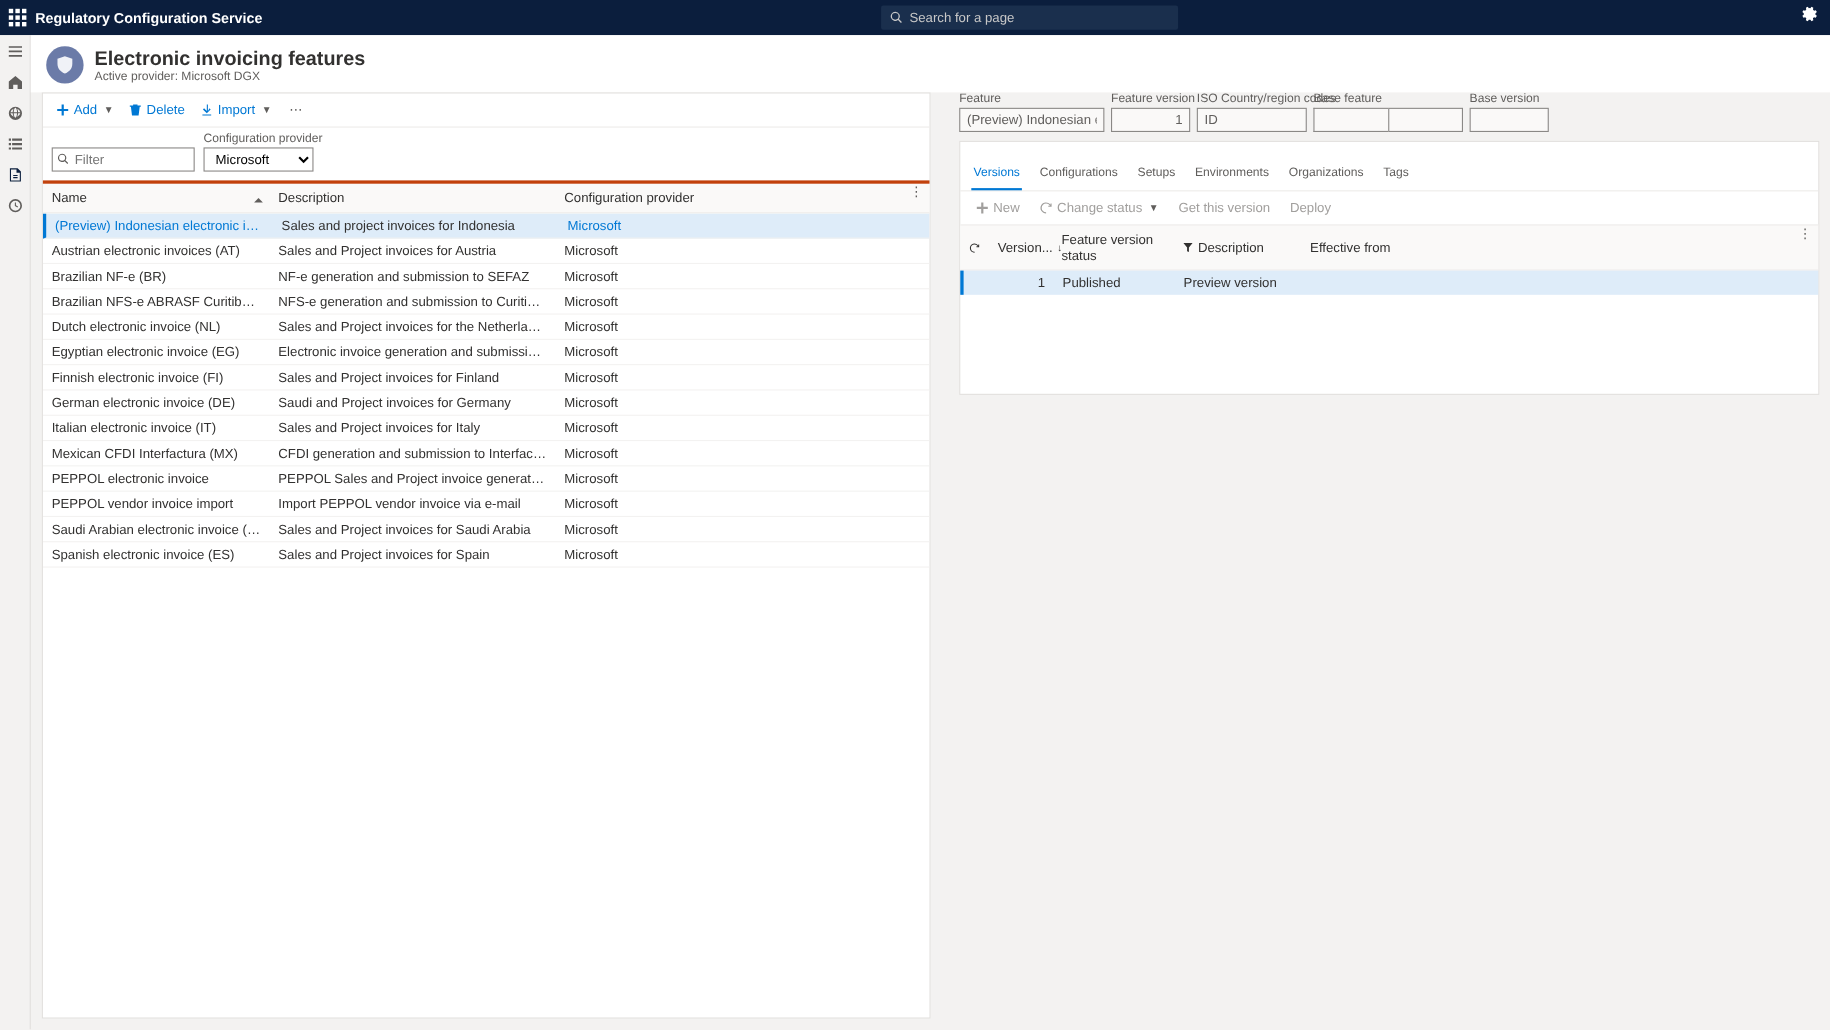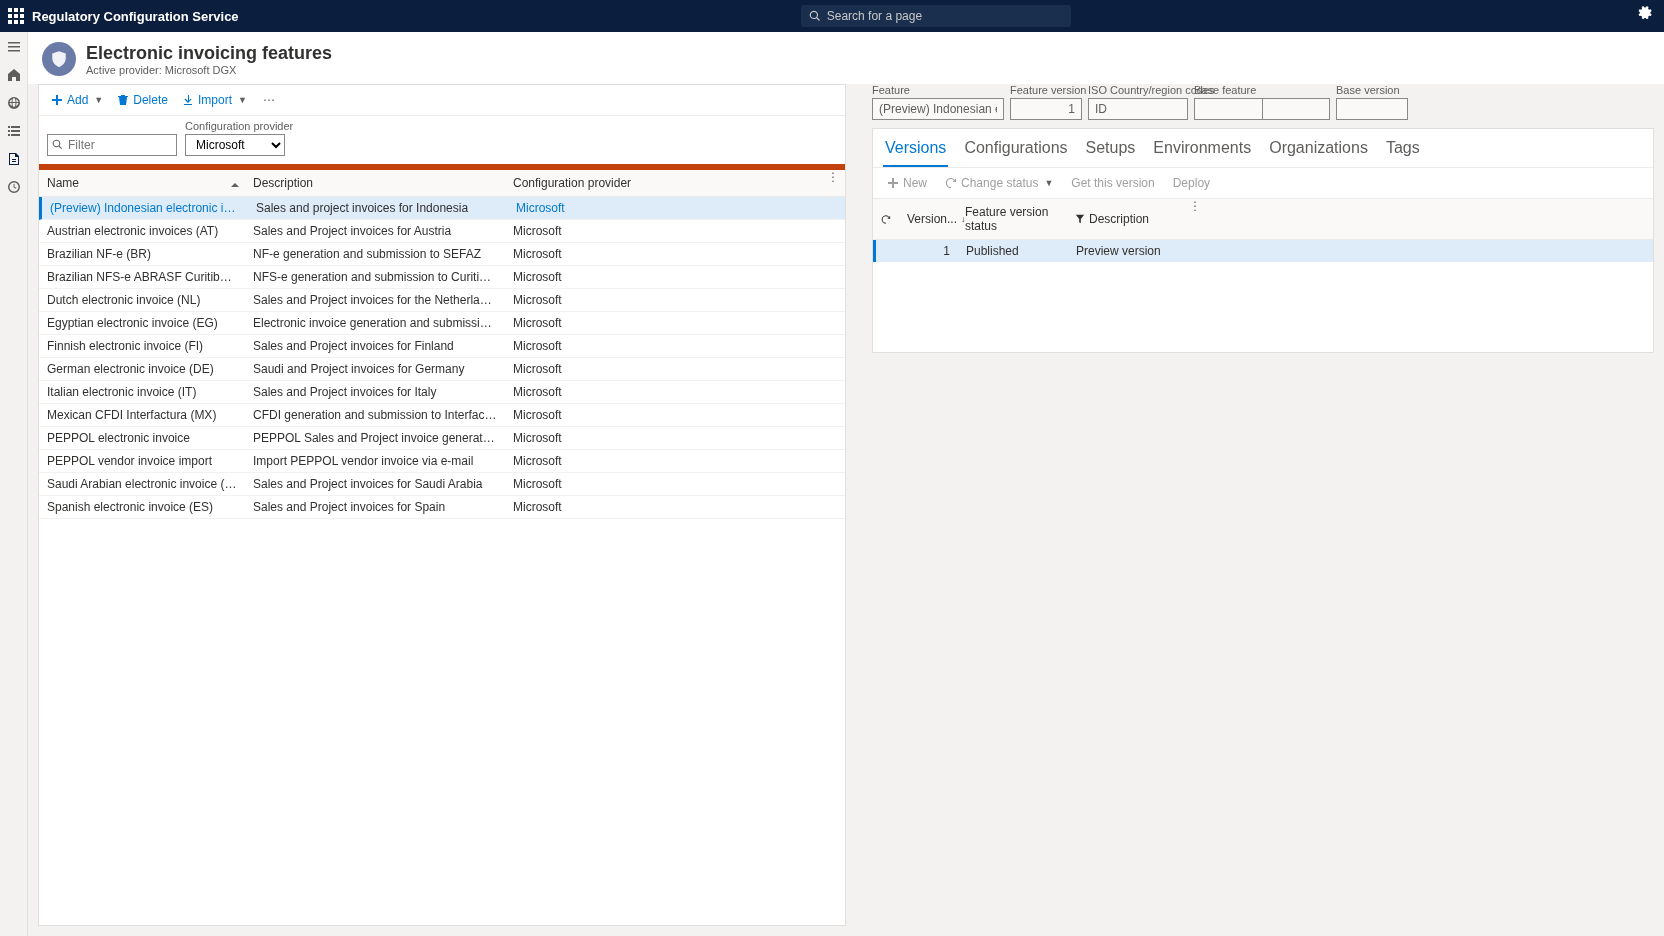--- a/index.html
+++ b/index.html
@@ -45,21 +45,21 @@
 .more-dots { color:#605e5c; cursor:pointer; padding:2px 6px; }
 
 .filters { display:flex; align-items:flex-end; gap:8px; padding:4px 8px 8px 8px; }
 .filters label { font-size:11px; color:#605e5c; display:block; margin-bottom:2px; }
 .filters input, .filters select { height:22px; border:1px solid #8a8886; padding:0 6px; font-size:12px; background:#fff; }
 .filters .filter-wrap input { width:130px; padding-left:20px; }
 .filter-wrap { position:relative; }
 .filter-wrap svg { position:absolute; left:5px; top:5px; width:11px; height:11px; color:#605e5c; }
 .filters select { width:100px; }
 
-.grid-head { display:flex; border-top:6px solid #c2410c; border-bottom:1px solid #edebe9; background:#faf9f8; font-size:12px; color:#323130; }
+.grid-head { display:flex; border-top:3px solid #c2410c; border-bottom:1px solid #edebe9; background:#faf9f8; font-size:12px; color:#323130; }
 .grid-head .col { padding:6px 8px; font-weight:400; position:relative; }
 .grid-head .col.sort::after { content:""; position:absolute; right:6px; top:9px; border:4px solid transparent; border-bottom-color:#605e5c; }
 .col-name { width:206px; }
 .col-desc { width:260px; }
 .col-prov { flex:1; }
 .grid-head .menu { width:24px; text-align:center; color:#605e5c; cursor:pointer; }
 
 .grid-body { flex:1; overflow:auto; }
 .row { display:flex; font-size:12px; border-bottom:1px solid #f3f2f1; cursor:default; }
 .row.selected { background:#deecf9; border-left:3px solid #0078d4; }
@@ -73,21 +73,21 @@
 .field { display:flex; flex-direction:column; }
 .field label { font-size:11px; color:#605e5c; margin-bottom:2px; white-space:nowrap; }
 .field input { height:22px; border:1px solid #8a8886; padding:0 6px; font-size:12px; background:#fff; }
 .field input[readonly] { background:#faf9f8; color:#605e5c; }
 .field .dual { display:flex; }
 .field .dual input { border-right:none; }
 .field .dual input:last-child { border-right:1px solid #8a8886; }
 
 .tabgroup { background:#fff; border:1px solid #e1dfdd; flex:0 0 auto; }
 .tabs { display:flex; gap:14px; padding:0 10px; border-bottom:1px solid #edebe9; }
-.tab { padding:10px 2px 8px 2px; font-size:16px; color:#605e5c; cursor:pointer; border-bottom:2px solid transparent; }
+.tab { padding:22px 2px 8px 2px; font-size:11px; color:#605e5c; cursor:pointer; border-bottom:2px solid transparent; }
 .tab.active { color:#0078d4; border-bottom-color:#0078d4; }
 
 .subtoolbar { display:flex; gap:10px; padding:6px 10px; align-items:center; }
 .subtoolbar .tbtn { color:#a19f9d; }
 
 .ver-head { display:flex; background:#faf9f8; border-top:1px solid #edebe9; border-bottom:1px solid #edebe9; font-size:12px; }
 .ver-head .vcol { padding:6px 8px; display:flex; align-items:center; gap:4px; }
 .vcol-refresh { width:26px; justify-content:center; }
 .vcol-ver { width:58px; }
 .vcol-status { width:110px; }
@@ -394,20 +394,21 @@
               <span>Version...</span>
               <span style="font-size:9px">↓</span>
             </div>
             <div class="vcol vcol-status">Feature version status</div>
             <div class="vcol vcol-desc">
               <svg width="10" height="10" viewBox="0 0 12 12">
                   <path d="M1 1h10L7 6v5L5 10V6z"></path>
                 </svg>
               <span>Description</span>
             </div>
+            <div class="vcol vcol-eff">Effective from</div>
             <div class="menu">⋮</div>
           </div>
 
           <div class="ver-body" id="ver-body">
               <div class="vrow">
                 <div class="vcell vcol-ver-c">1</div>
                 <div class="vcell vcol-status-c">Published</div>
                 <div class="vcell vcol-desc-c">Preview version</div>
               </div>
             </div>

